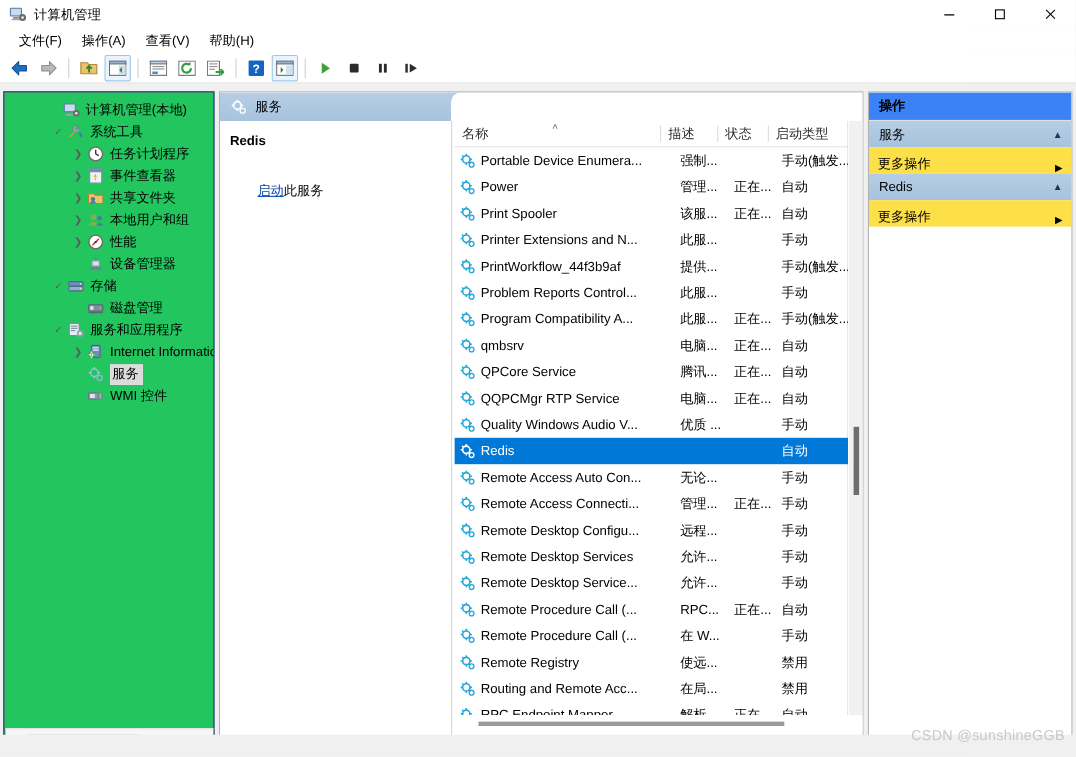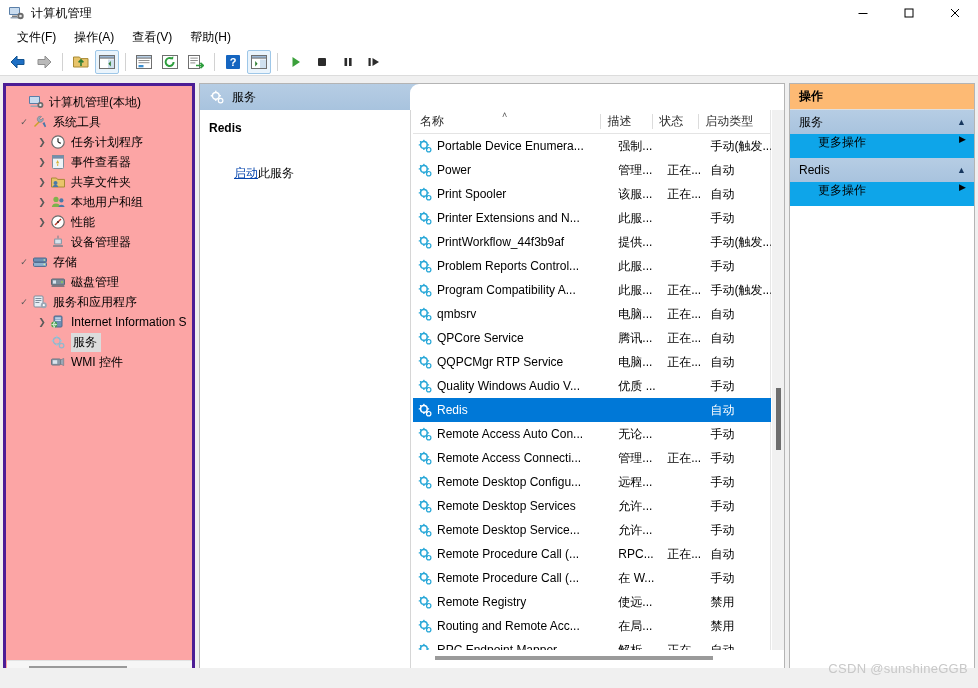--- a/index.html
+++ b/index.html
@@ -57,21 +57,21 @@
 
   
   #workarea {
     position: absolute; left: 0; top: 76px; width: 978px; height: 612px;
     background: #f0f0f0;
   }
 
   
   #treepane {
     position: absolute; left: 3px; top: 7px; width: 192px; height: 595px;
-    background: #fca5a5; border: 3px solid #4c1d95; overflow: hidden;
+    background: #22c55e; border: 1px solid #4c1d95; overflow: hidden; padding-left: 31px;
   }
   #tree { padding: 6px 0 0 0; }
   .tnode {
     display: flex; align-items: center; height: 20px; padding-left: 4px;
     white-space: nowrap; cursor: default; font-size: 12px;
   }
   .tw { width: 16px; height: 16px; display: flex; align-items: center; justify-content: center; flex: none; }
   .chev { font-size: 9px; color: #5a5a5a; line-height: 1; }
   .ticon { width: 16px; height: 16px; margin-right: 5px; flex: none; display:flex; align-items:center; justify-content:center; }
   .tlabel { font-size: 12px; color: #000; }
@@ -189,33 +189,33 @@
     border-right:1px solid #8a8a8a; transform: skewX(-18deg); background:transparent;
   }
   .tab.active { font-weight: normal; }
 
   
   #actionpane {
     position: absolute; left: 789px; top: 7px; width: 186px; height: 595px;
     background: #ffffff; border: 1px solid #b4b4b4; overflow: hidden;
   }
   #action-header {
-    height: 26px; background: #fdba74; display: flex; align-items: center;
+    height: 26px; background: #3b82f6; display: flex; align-items: center;
     padding-left: 9px; border-bottom: 1px solid #dfdfdf;
   }
   #action-header .txt { font-size: 12px; font-weight: bold; color: #000; }
   .act-group {
     height: 24px; background: linear-gradient(to bottom,#b6cde4,#a8c3de);
     display: flex; align-items: center; padding: 0 8px 0 9px; cursor: default;
   }
   .act-group .gtxt { font-size: 12px; color: #000; flex: 1; }
   .act-group .gchev { font-size: 9px; color: #17375e; }
   .act-item {
-    height: 24px; display: flex; align-items: flex-start; padding: 0 8px 0 28px; cursor: default;
-    background: #0ea5e9;
+    height: 24px; display: flex; align-items: flex-end; padding: 0 8px 0 8px; cursor: default;
+    background: #fde047;
   }
   .act-item .itxt { font-size: 12px; color: #000; flex: 1; }
   .act-item .ichev { font-size: 9px; color: #000; }
 
   
   #watermark {
     position: absolute; right: 10px; bottom: 12px; font-size: 13px; color: #c8c8c8;
     letter-spacing: .3px; white-space: nowrap; pointer-events: none;
     font-family: "Liberation Sans", sans-serif;
   }

